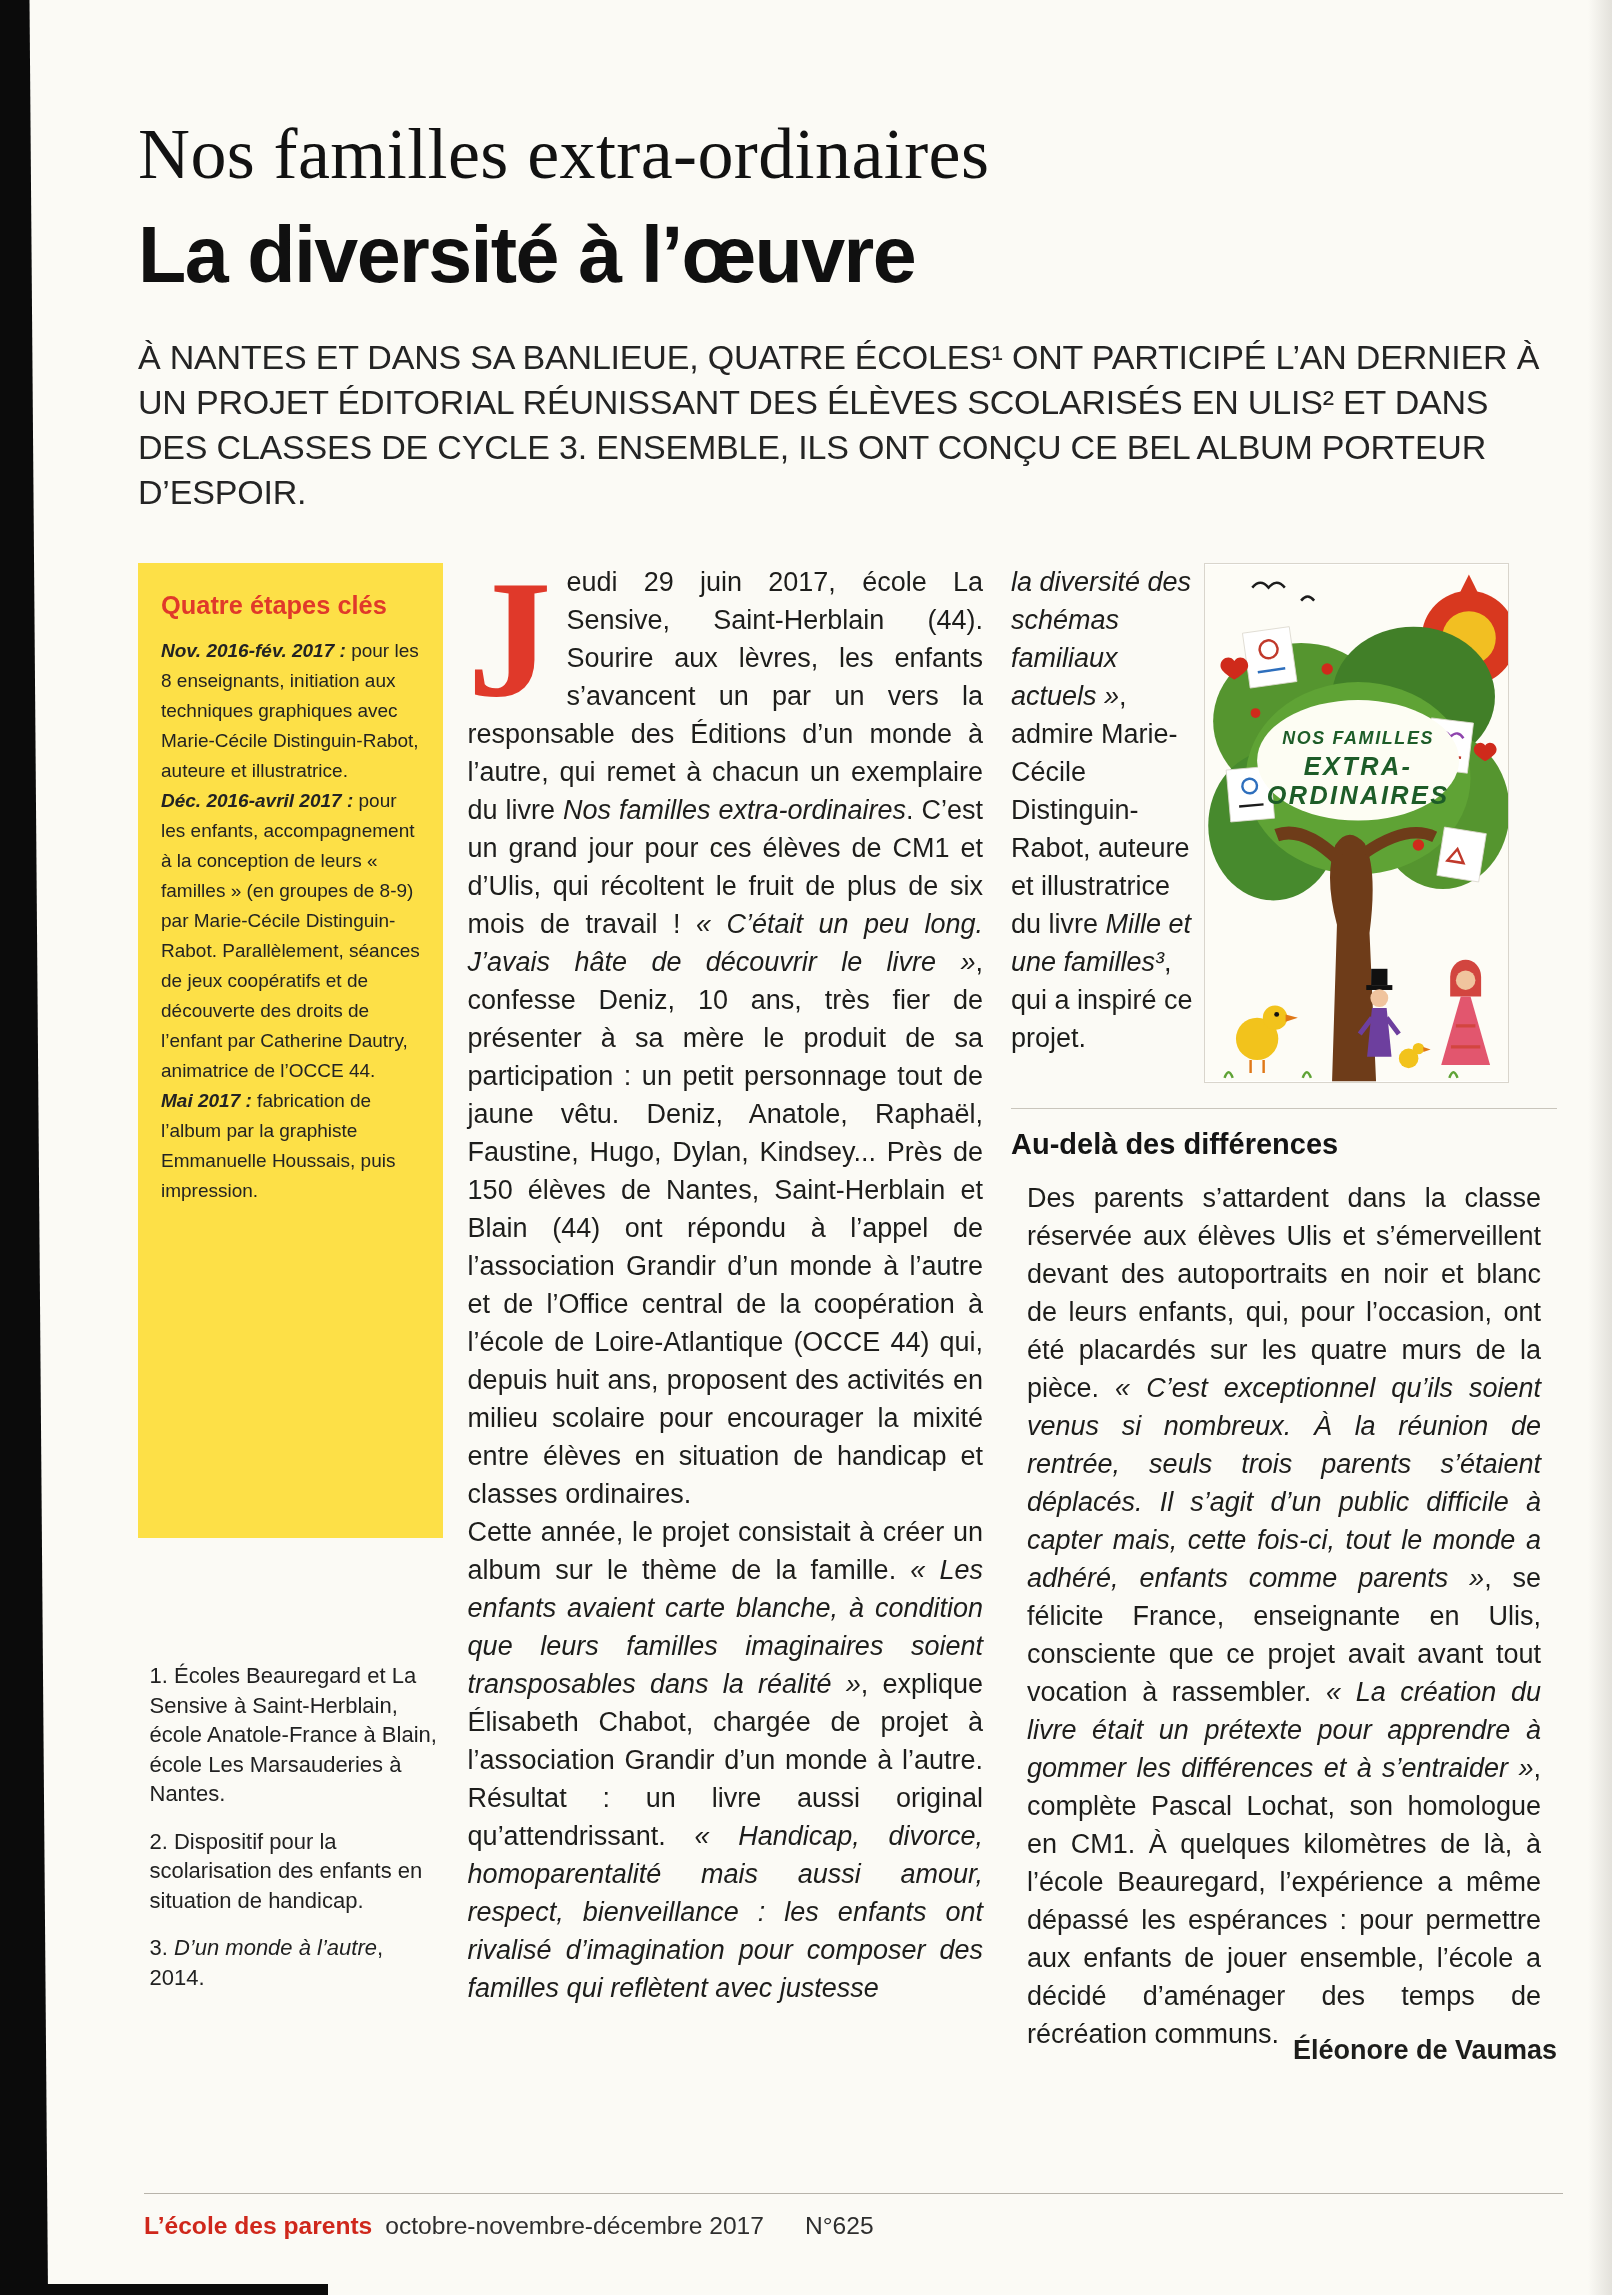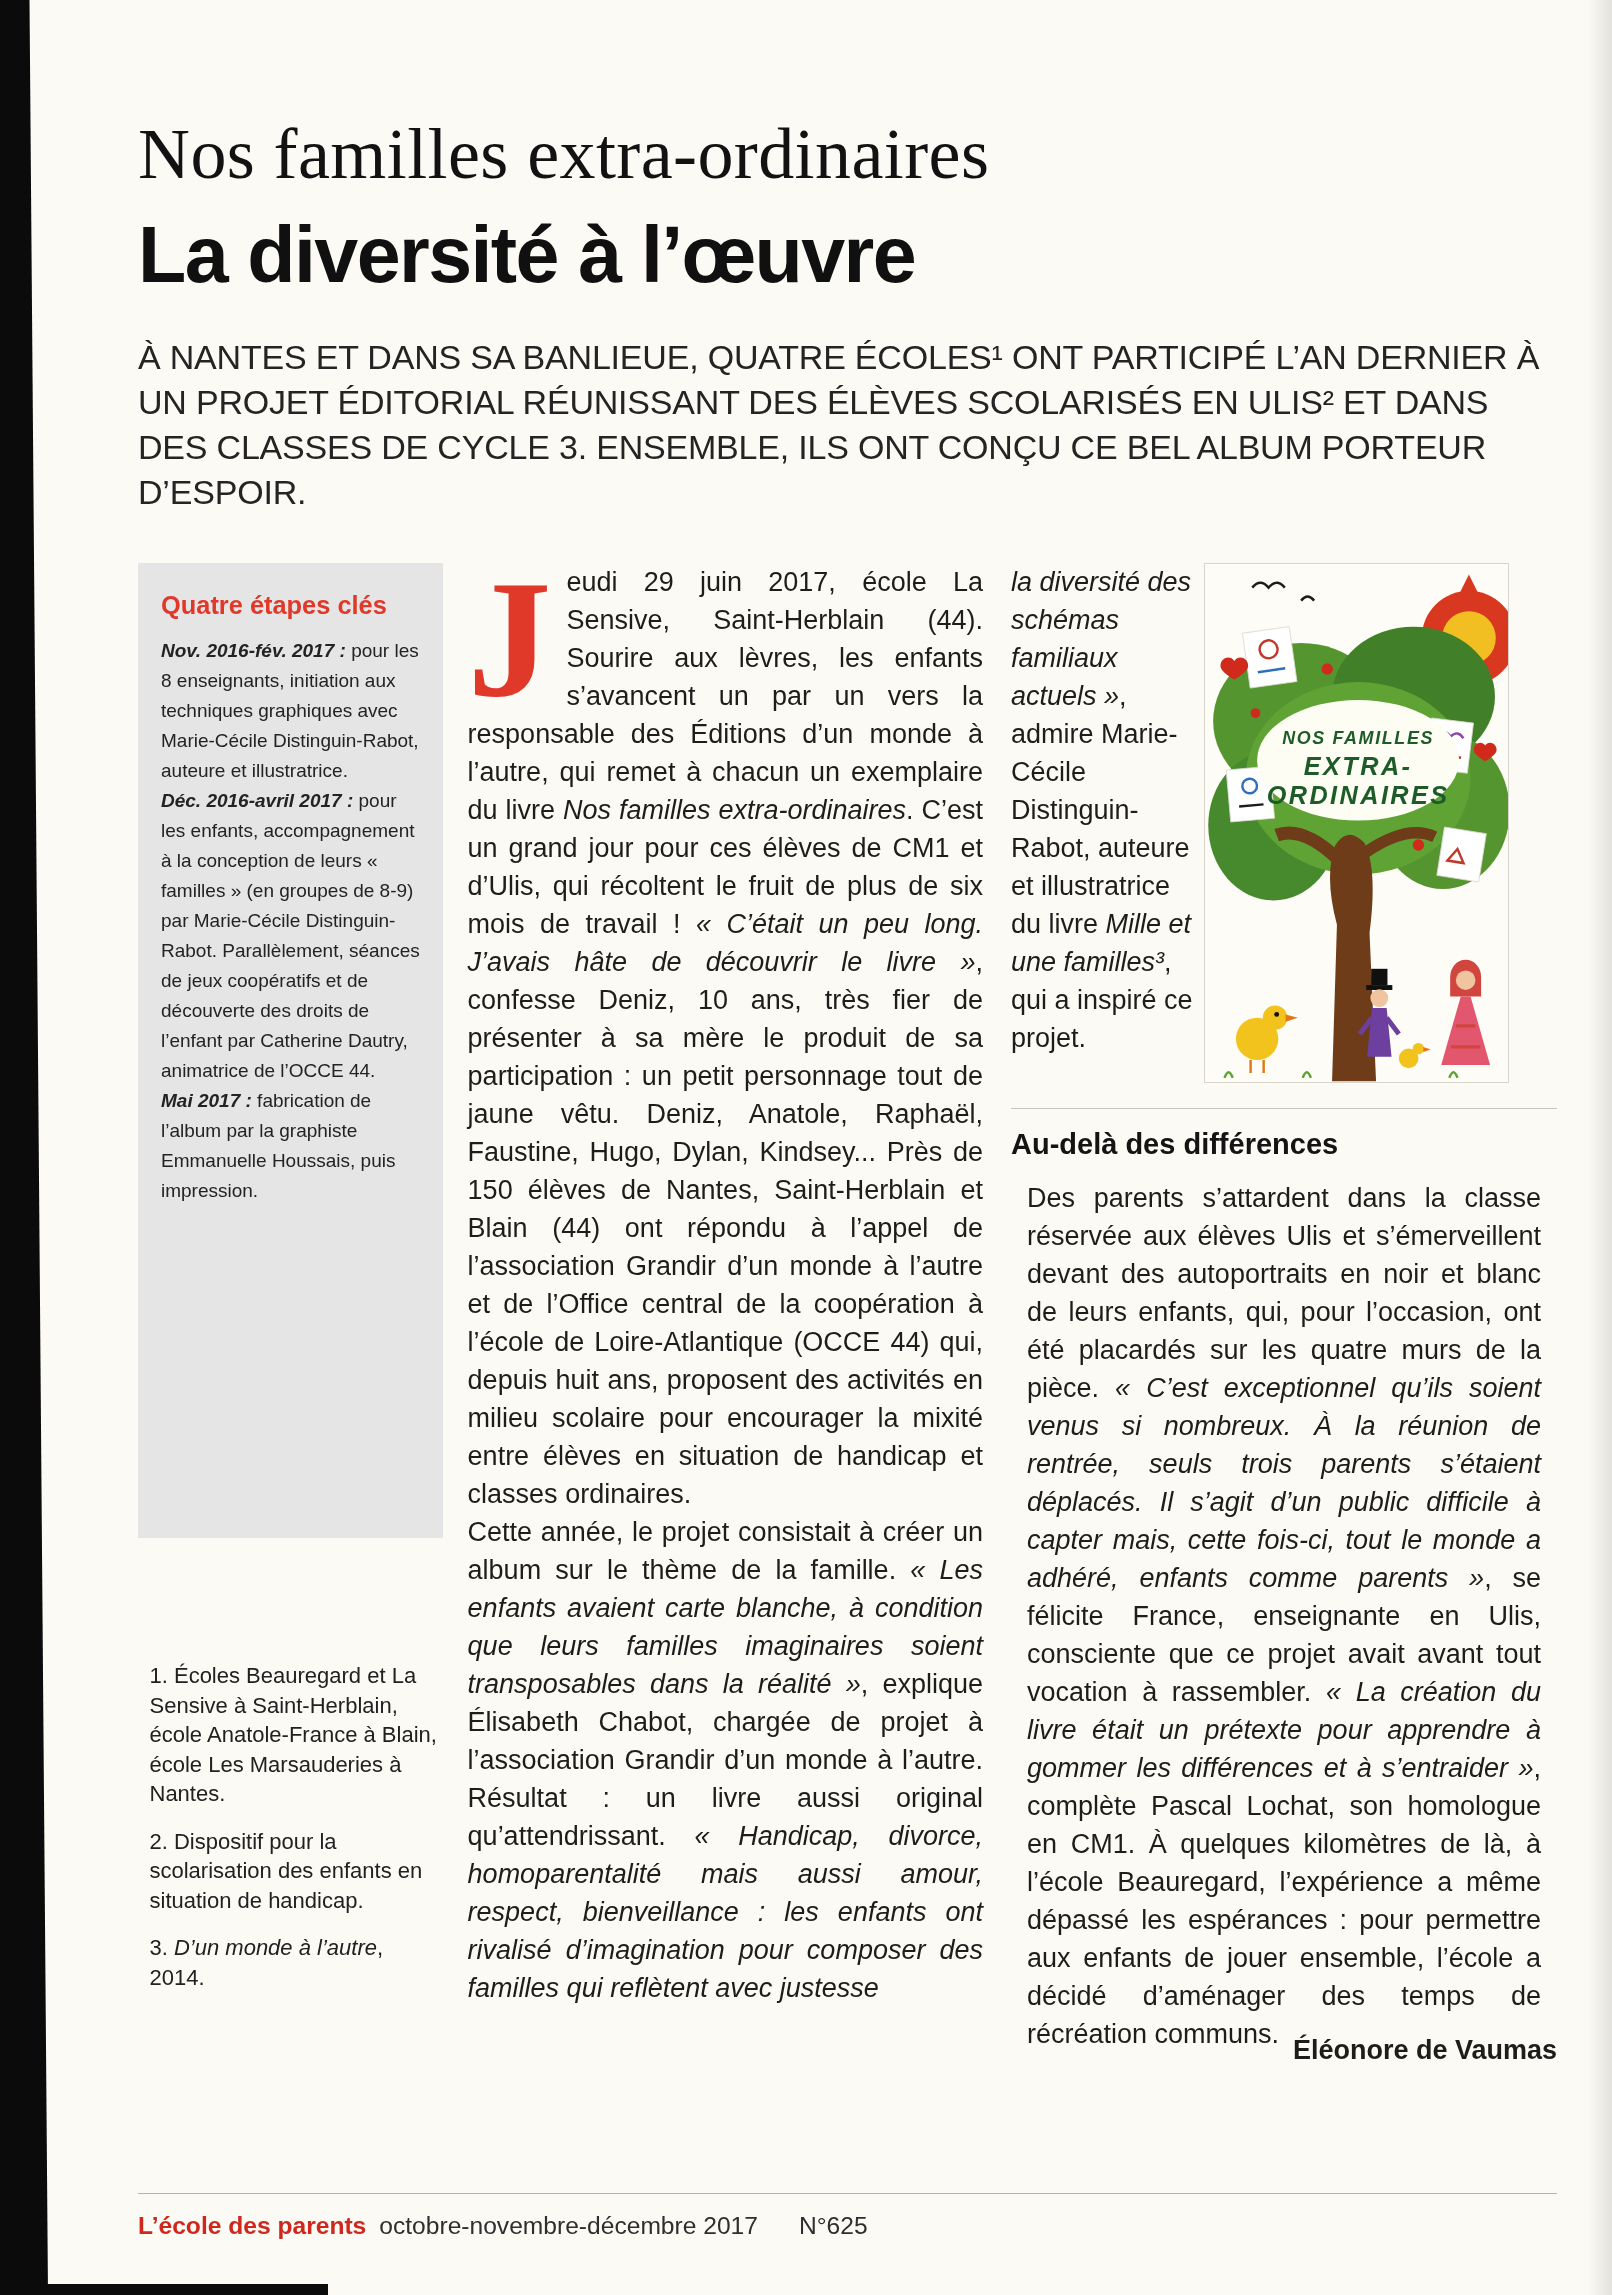--- a/index.html
+++ b/index.html
@@ -35,21 +35,21 @@
   .title-bold { font-size: 79px; font-weight: 700; margin: 13px 0 0; color: #101010; letter-spacing: -1.6px; }
   .standfirst { margin: 34px 0 0; width: 1419px; font-size: 34px; line-height: 45px;
     letter-spacing: -0.2px; color: #242424; font-weight: 400; }
 
   
   .columns { display: flex; align-items: flex-start; margin-top: 48px; }
   .it { font-style: italic; }
   .bd { font-weight: 700; }
 
   .col-left { width: 305px; flex: 0 0 auto; }
-  .steps-box { background: #e5e5e5; padding: 28px 23px 24.6px; min-height: 975px; }
+  .steps-box { background: #fde047; padding: 28px 23px 24.6px; min-height: 975px; }
   .steps-title { color: #e0392a; font-size: 25.4px; font-weight: 700; margin: 0 0 16.4px; }
   .step { font-size: 19px; line-height: 30px; margin: 0; text-align: left; color: #232323; }
   .footnotes { margin: 123px 0 0 11.5px; width: 288px; font-size: 22px; line-height: 29.5px; color: #212121; }
   .footnote { margin: 0 0 18px; }
 
   .col-mid { width: 533px; margin-left: 24.6px; font-size: 27px; line-height: 38px; text-align: justify; color: #1d1d1b; }
   .col-mid p { margin: 0; }
   .dropcap { float: left; font-family: "Liberation Serif", "DejaVu Serif", serif; font-weight: 700;
     color: #e0392a; font-size: 168px; line-height: 129px; padding: 6.6px 14.8px 3.3px 0; margin-top: 4.9px; }
 
@@ -58,21 +58,21 @@
   .narrow-col { width: 223px; }
   .narrow-col p { margin: 0; text-align: left; }
   .cover-fig { margin: 0; width: 353px; flex: none; font-style: italic; }
   .cover-fig svg { display: block; width: 305px; height: 520px; border: 0.8px solid #d9d5cc; background: #ffffff; }
   .crosshead { font-size: 29px; font-weight: 700; margin: 24.6px 0 13px; padding-top: 16.4px;
     border-top: 1.6px solid #c9c5bc; color: #141414; }
   .main-right { margin: 16px; text-align: justify; }
   .byline { font-weight: 700; font-size: 27px; text-align: right; margin-top: -38px; }
 
   
-  .footer { position: absolute; left: 138px; top: 2193px; width: 1419px;
+  .footer { position: absolute; left: 144px; top: 2193px; width: 1419px;
     border-top: 1.6px solid #b7b3aa; padding-top: 18px; display: flex; align-items: baseline; gap: 13px; font-size: 24.6px; }
   .footer .mag { font-weight: 700; color: #cf271b; }
   .footer .issue { color: #2e2e2e; }
   .footer .num { color: #2e2e2e; margin-left: 28px; }
 
   
   .cvr-s { font-family: "Liberation Sans", sans-serif; font-weight: 700; font-size: 22px;
     fill: #1d5c28; text-anchor: middle; letter-spacing: 2px; }
   .cvr-l { font-family: "Liberation Sans", sans-serif; font-weight: 700; font-size: 31px;
     fill: #1d5c28; text-anchor: middle; letter-spacing: 3px; }

